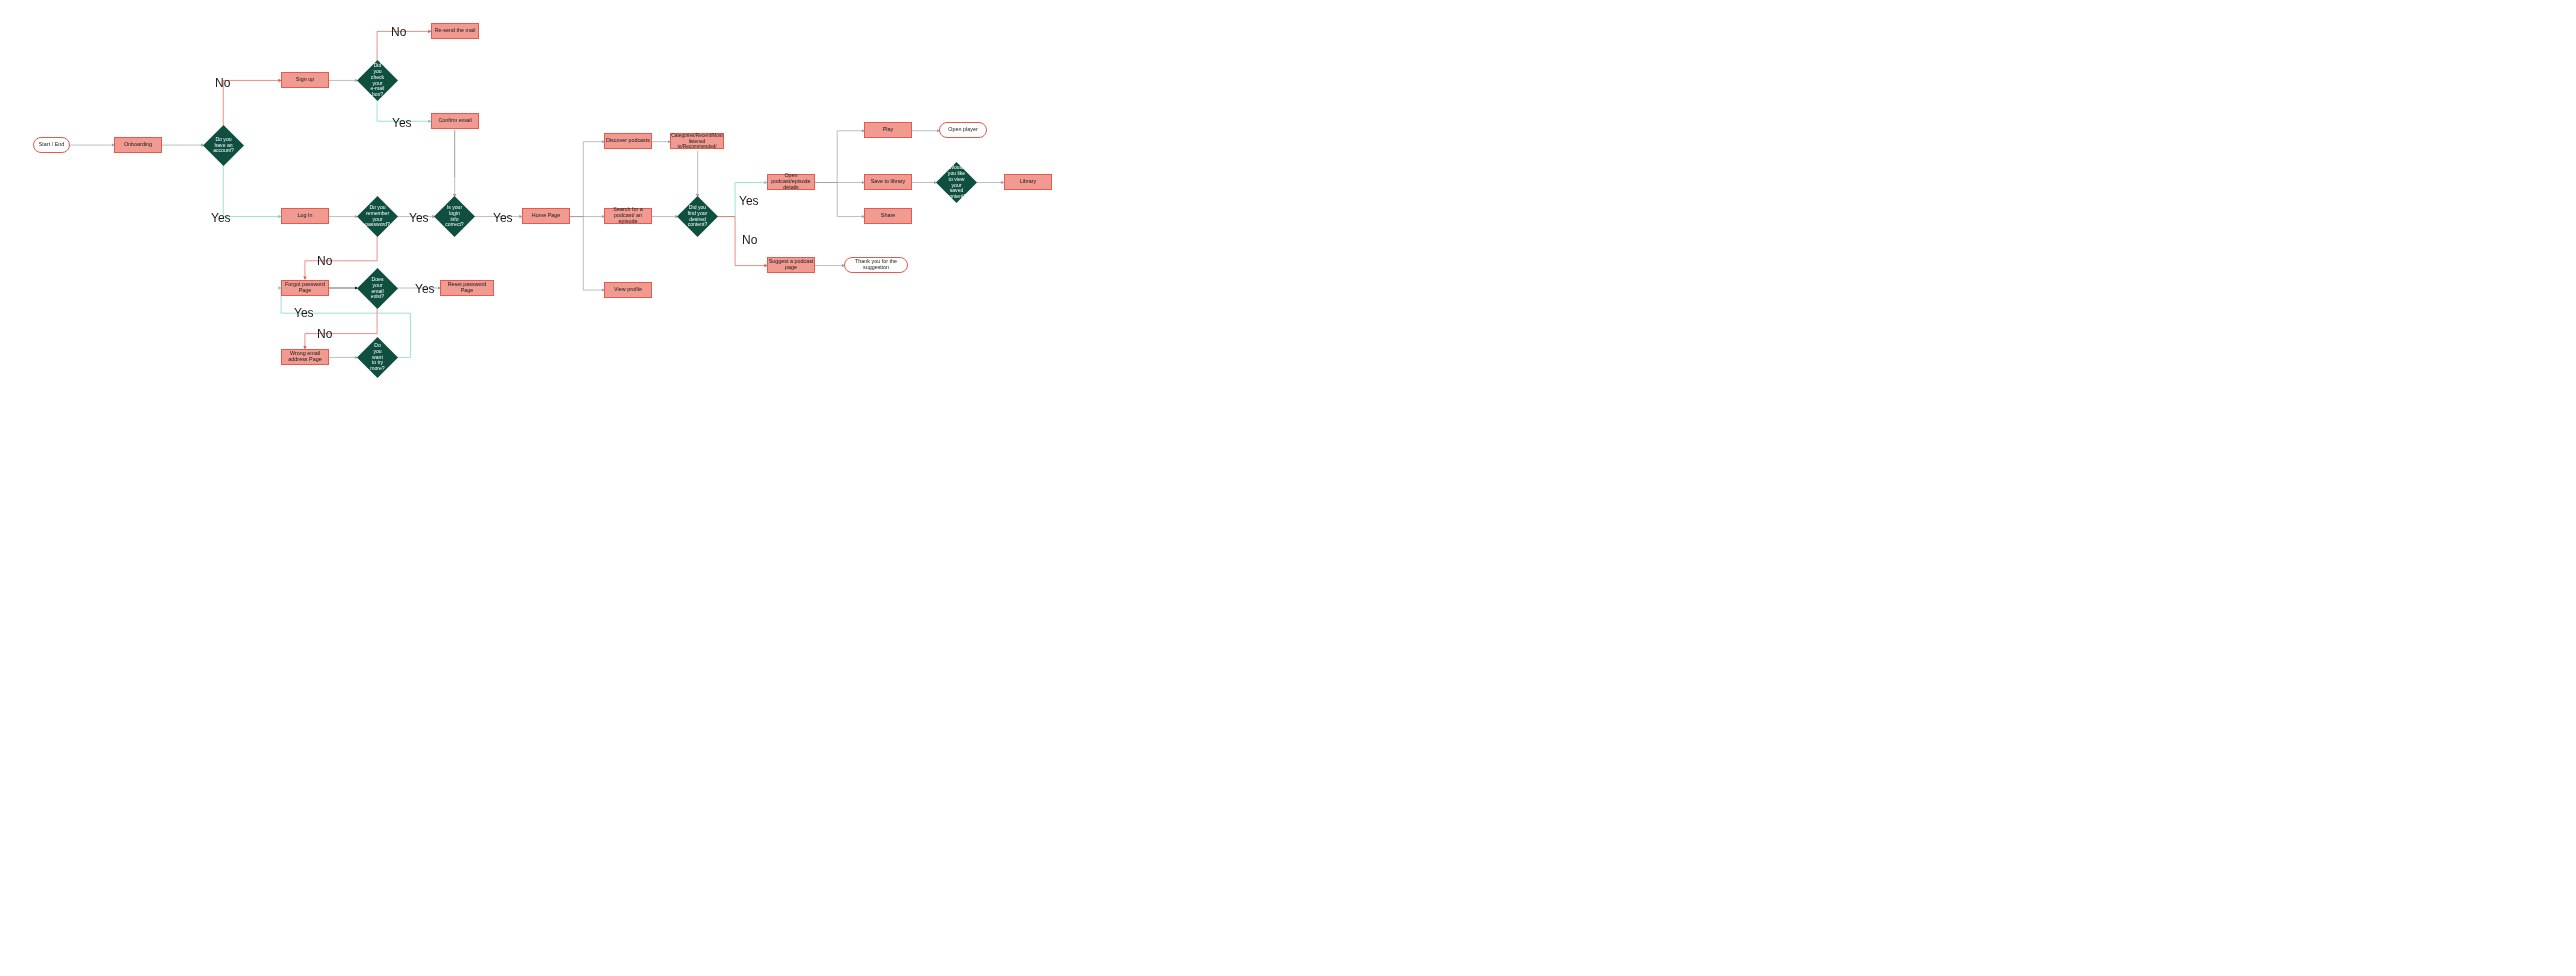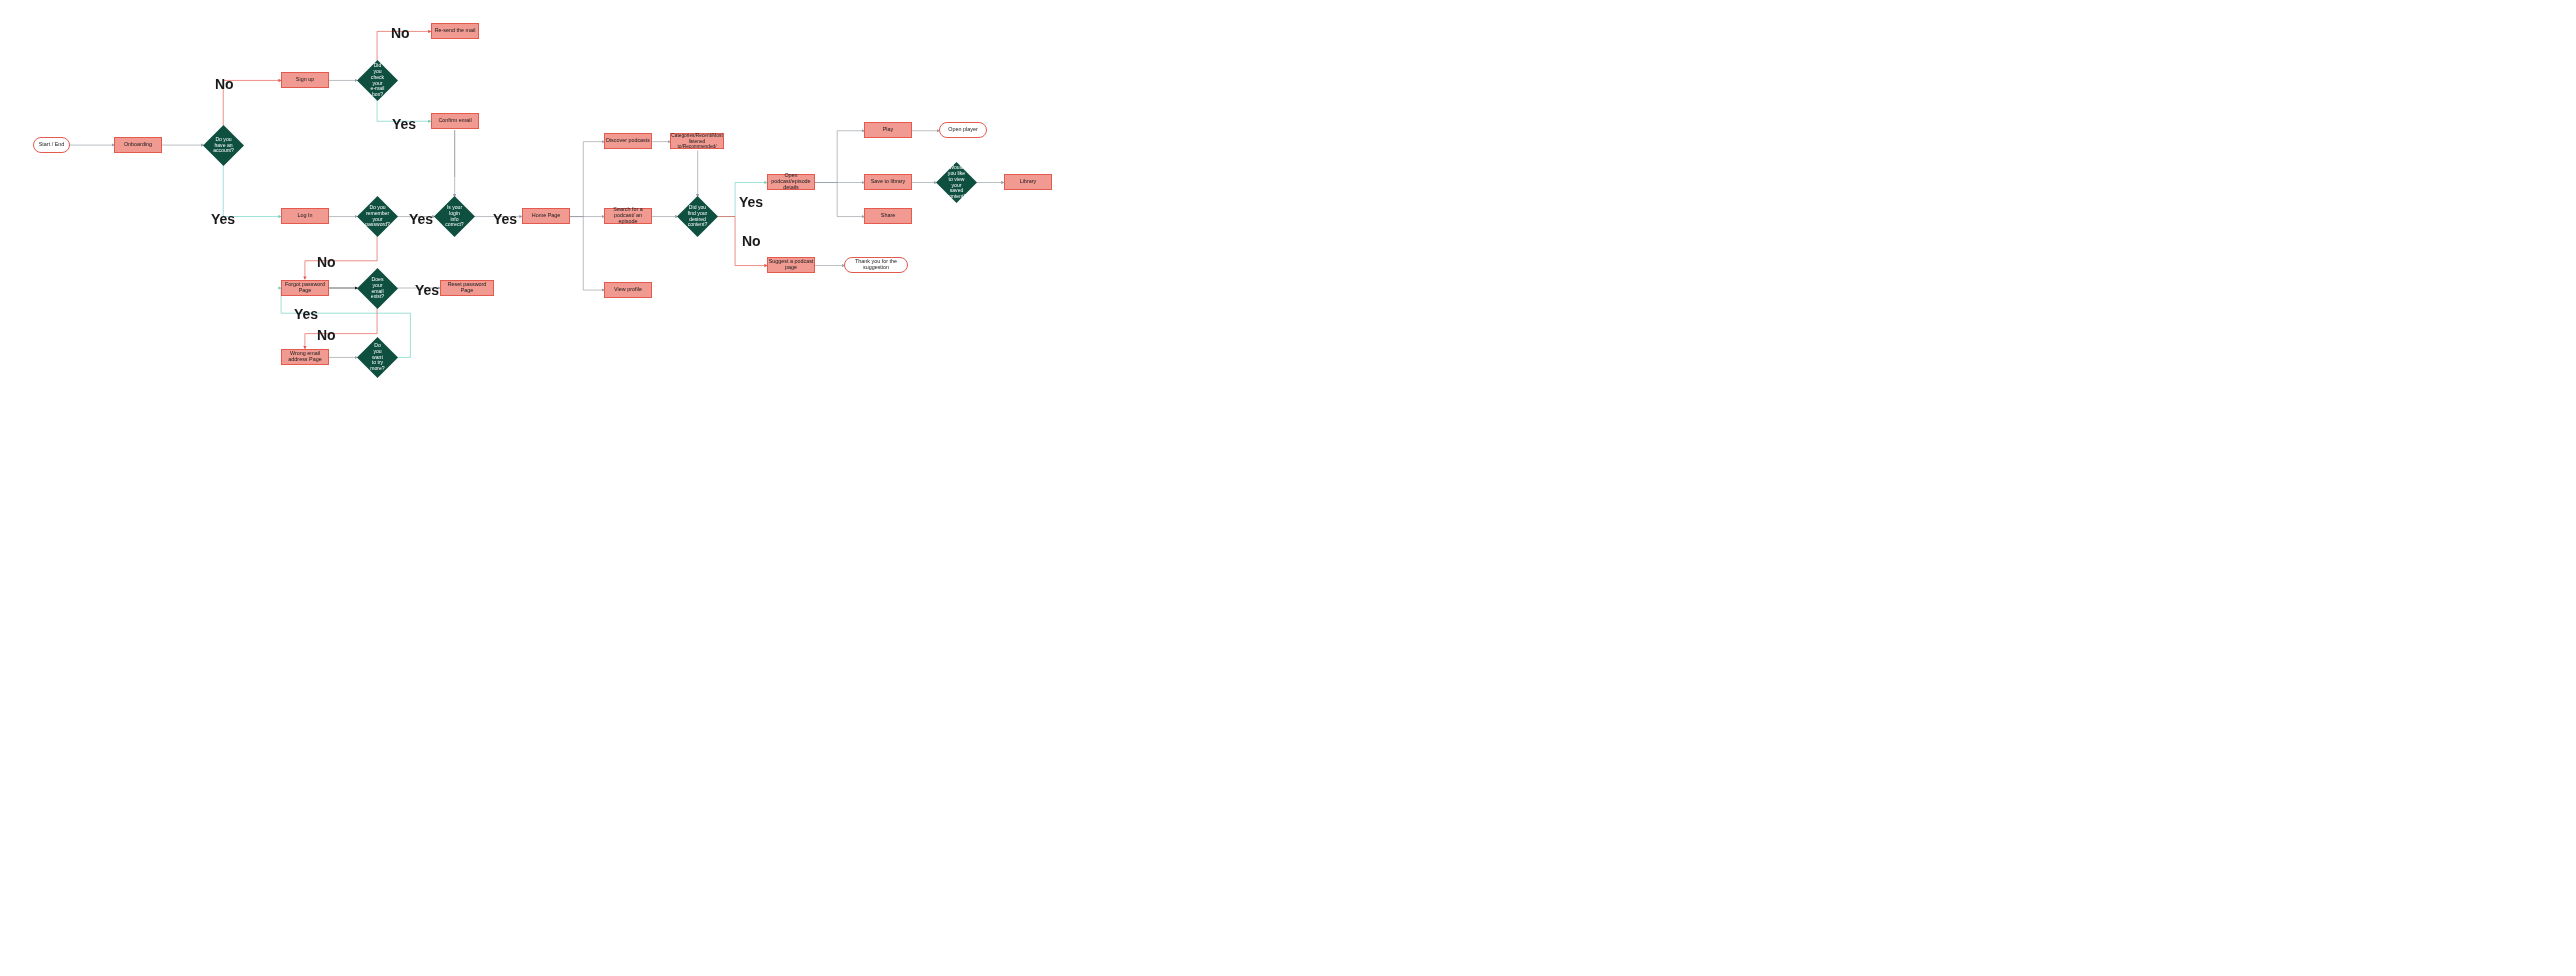--- a/index.html
+++ b/index.html
@@ -55,24 +55,23 @@
     justify-content: center;
     color: #ffffff;
     text-align: center;
     font-size: 5.1px;
     padding: 6.8px;
     box-sizing: border-box;
     line-height: 1.15;
   }
   .edge-label {
     position: absolute;
-    font-size: 14px;
+    font-size: 12px;
     color: #1a1a1a;
     background: transparent;
-    font-weight: bold;
   }
   svg.connectors {
     position: absolute;
     inset: 0;
     width: 100%;
     height: 100%;
     pointer-events: none;
   }
 </style>
 </head>

